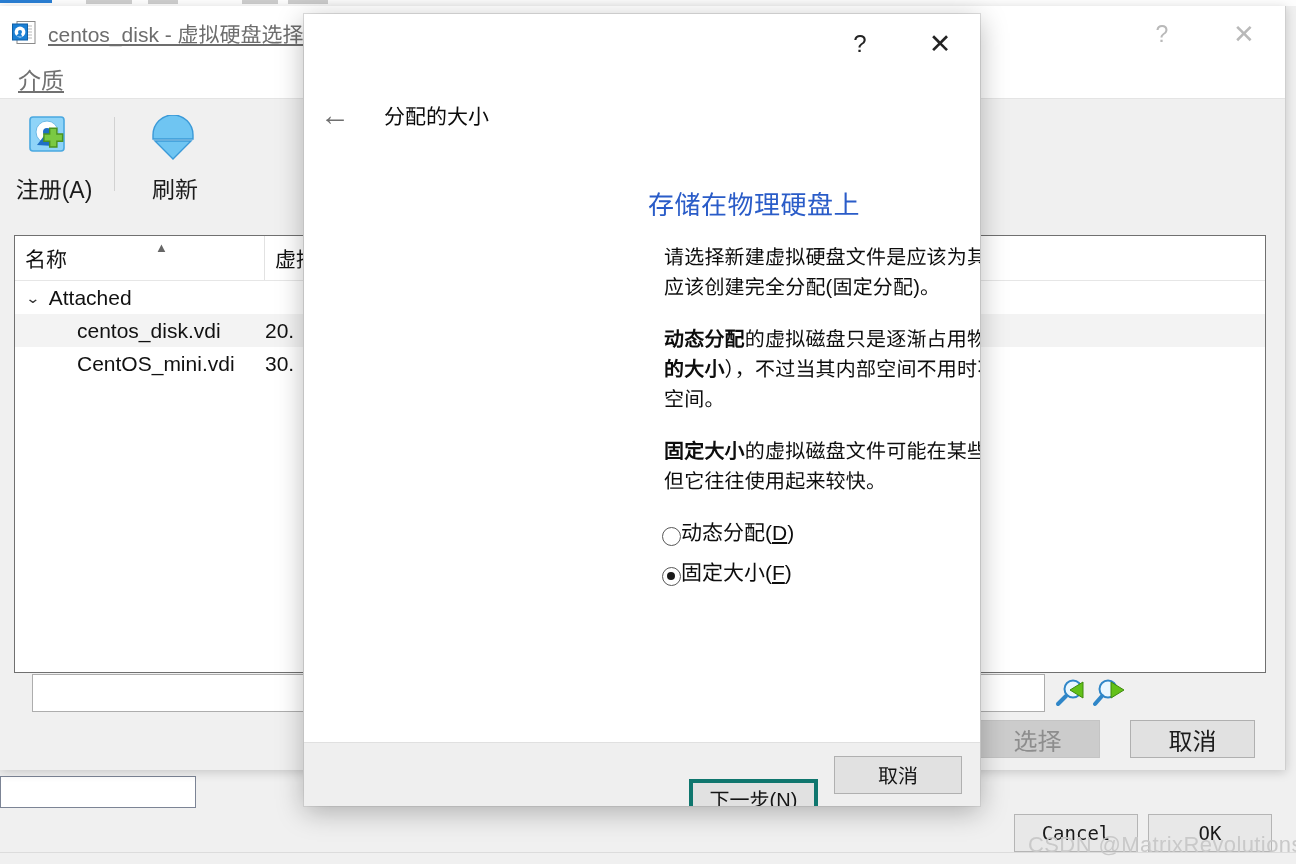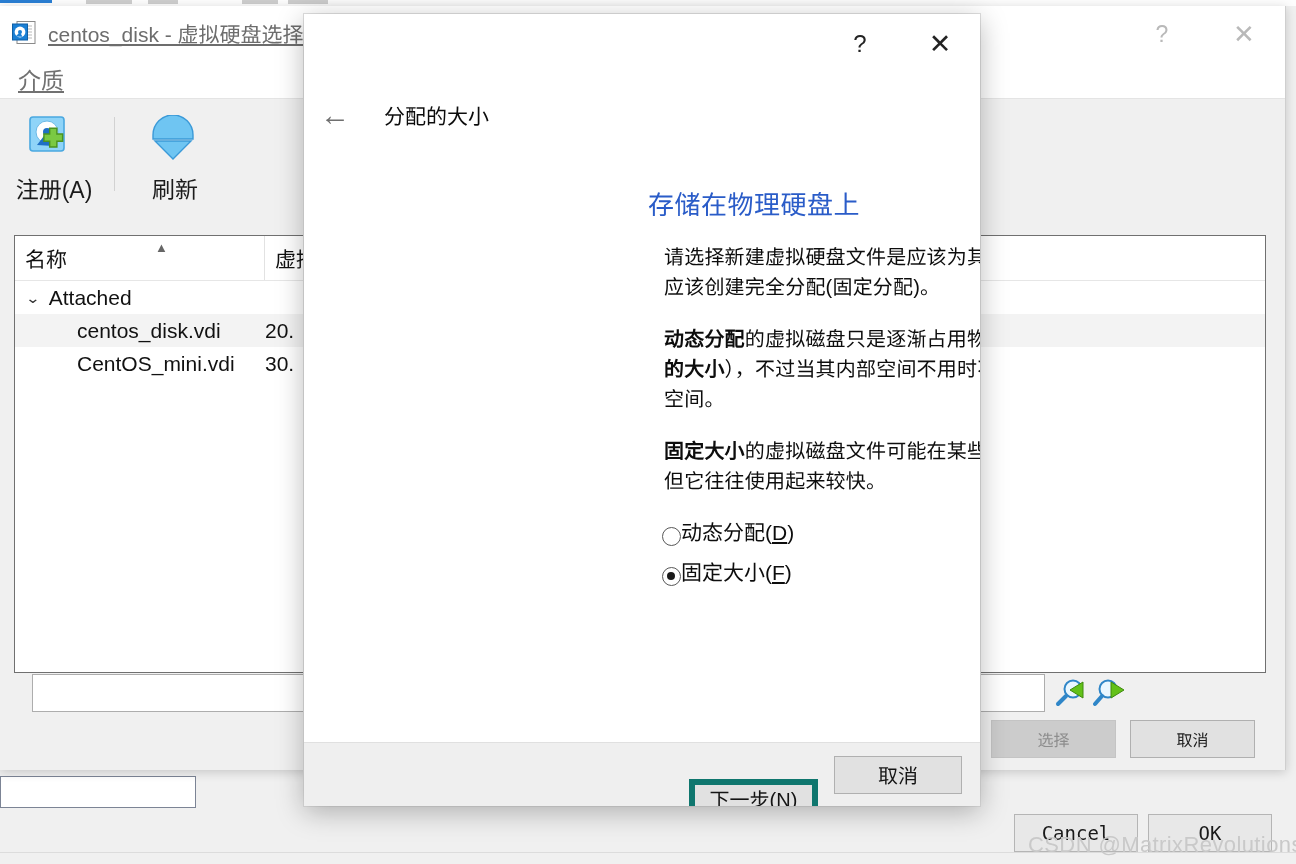--- a/index.html
+++ b/index.html
@@ -280,26 +280,26 @@
     justify-content: flex-end;
     align-items: flex-start;
     padding-right: 30px;
     box-sizing: border-box;
   }
   .btn-flat {
     width: 125px; height: 38px;
     background: #e1e1e1;
     border: 1px solid #b0b0b0;
     box-sizing: border-box;
-    font-size: 16px;
+    font-size: 24px;
     color: #1b1b1b;
     display: flex;
     align-items: center;
     justify-content: center;
-    margin-left: 14px;
+    margin-left: 30px;
   }
   .btn-flat.disabled {
     background: #cccccc;
     border-color: #c4c4c4;
     color: #8d8d8d;
   }
 
   
   .wizard {
     position: absolute;
@@ -400,21 +400,21 @@
     display: flex;
     justify-content: flex-end;
     align-items: center;
     padding-right: 18px;
     box-sizing: border-box;
     gap: 16px;
   }
   .wiz-btn-next {
     width: 129px; height: 38px;
     background: #e1e1e1;
-    border: 6px solid #0f766e;
+    border: 4px solid #0f766e;
     box-sizing: border-box;
     display: flex; align-items: center; justify-content: center;
     font-size: 20px;
     color: #141414;
     margin-top: 47px;
   }
   .wiz-btn-cancel {
     width: 128px; height: 38px;
     background: #e1e1e1;
     border: 1px solid #b0b0b0;

